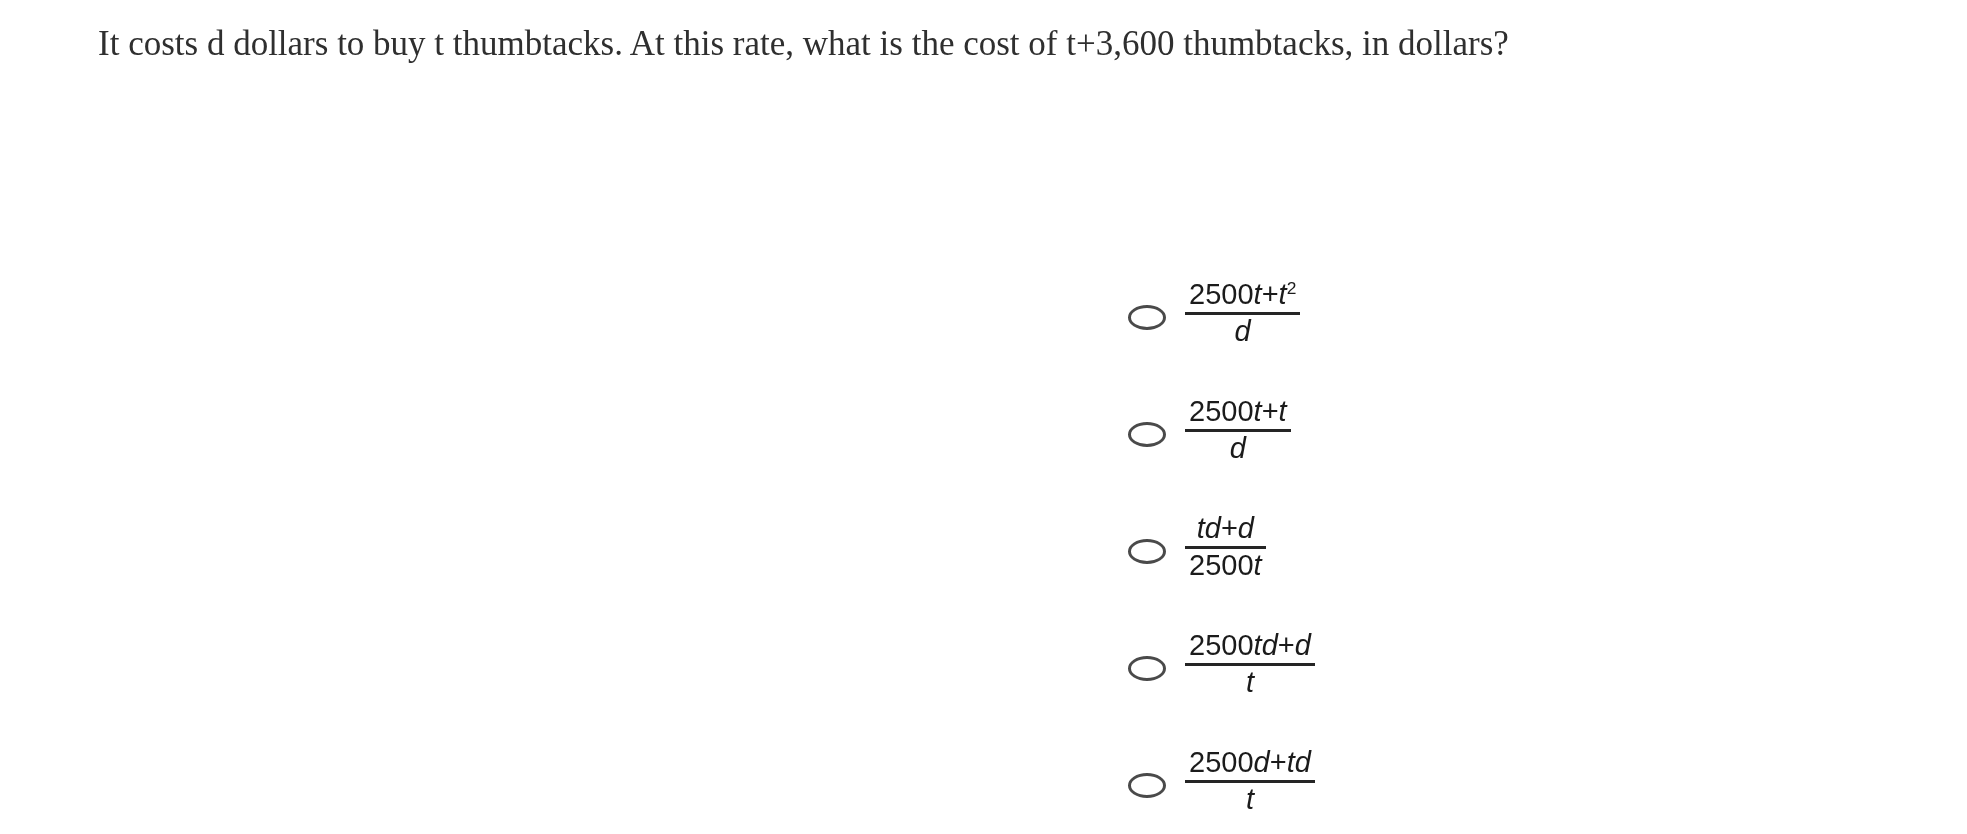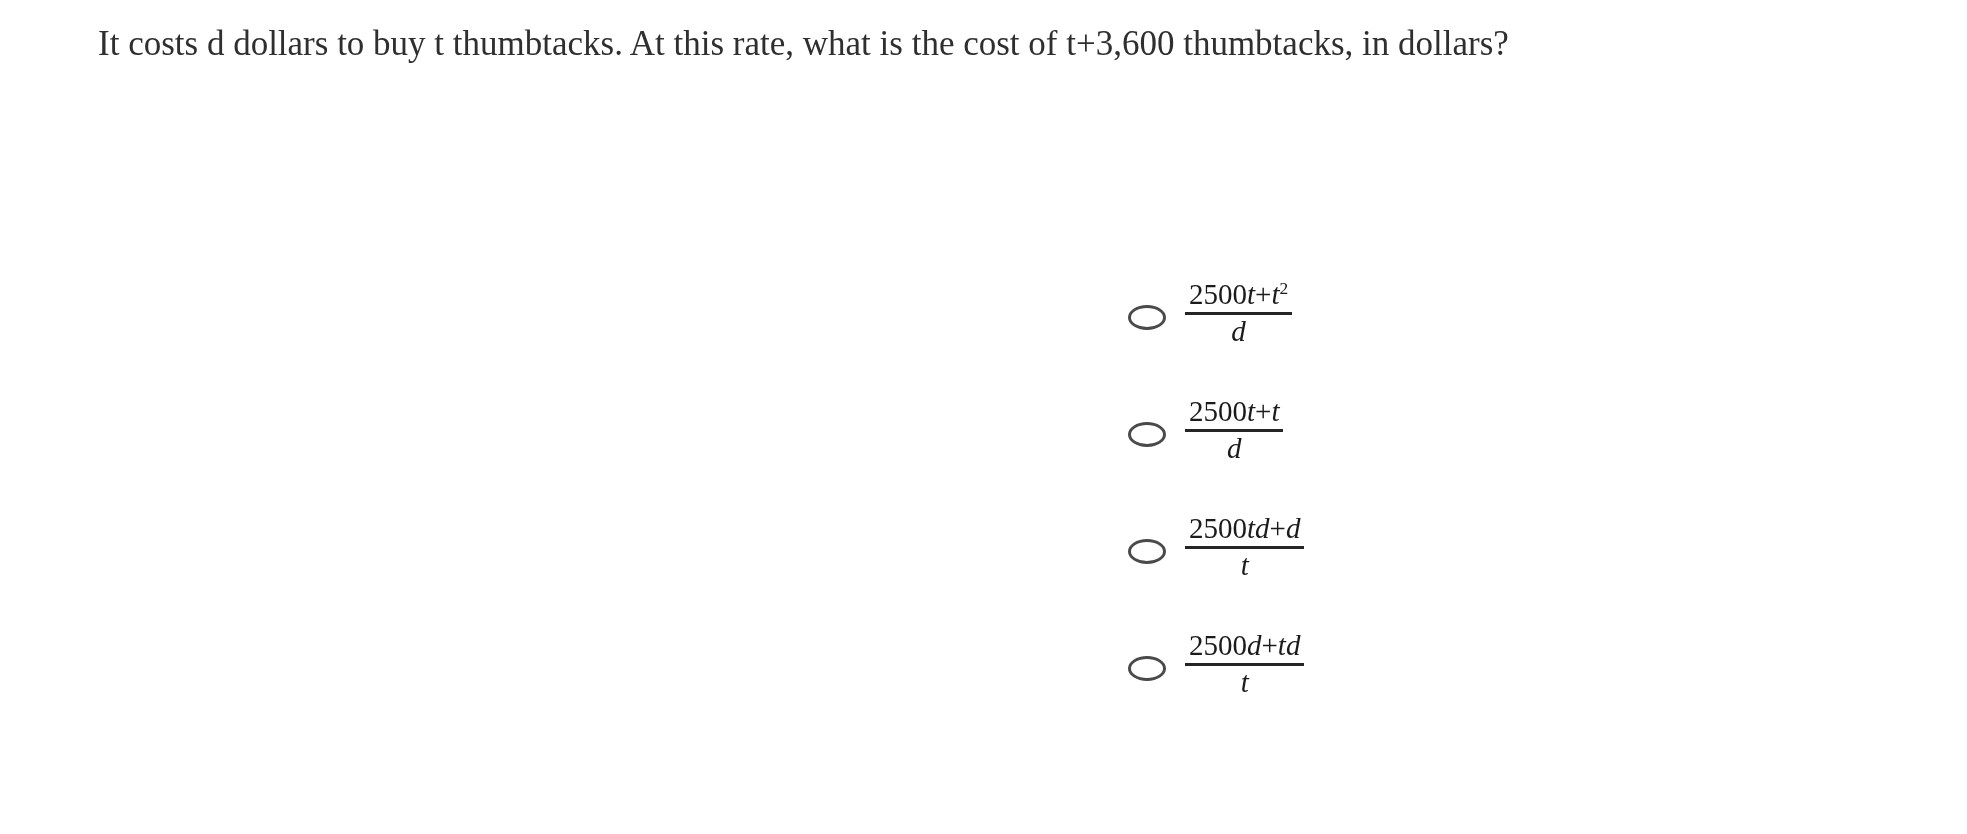--- a/index.html
+++ b/index.html
@@ -44,21 +44,21 @@
     border:3.5px solid var(--radio-color);
     border-radius:50%;
     background:transparent;
     margin-right:19px;
     margin-top:8px;
   }
   .fraction{
     display:inline-flex;
     flex-direction:column;
     align-items:center;
-    font-family:Liberation Serif, serif;
+    font-family:Liberation Sans, sans-serif;
     font-size:29px;
     color:var(--m-color);
   }
   .num,.den{
     line-height:33px;
     padding:0 4px;
     white-space:nowrap;
   }
   .bar{
     align-self:stretch;
@@ -95,20 +95,28 @@
     <span class="radio"></span>
     <span class="fraction">
       <span class="num"><span>2</span><span>5</span><span>0</span><span>0</span><span class="var">t</span><span>+</span><span class="var">t</span></span>
       <span class="bar"></span>
       <span class="den"><span class="var">d</span></span>
     </span>
   </label>
     <label class="option">
     <span class="radio"></span>
     <span class="fraction">
+      <span class="num"><span class="var">t</span><span class="var">d</span><span>+</span><span class="var">d</span></span>
+      <span class="bar"></span>
+      <span class="den"><span>2</span><span>5</span><span>0</span><span>0</span><span class="var">t</span></span>
+    </span>
+  </label>
+    <label class="option">
+    <span class="radio"></span>
+    <span class="fraction">
       <span class="num"><span>2</span><span>5</span><span>0</span><span>0</span><span class="var">t</span><span class="var">d</span><span>+</span><span class="var">d</span></span>
       <span class="bar"></span>
       <span class="den"><span class="var">t</span></span>
     </span>
   </label>
     <label class="option">
     <span class="radio"></span>
     <span class="fraction">
       <span class="num"><span>2</span><span>5</span><span>0</span><span>0</span><span class="var">d</span><span>+</span><span class="var">t</span><span class="var">d</span></span>
       <span class="bar"></span>

